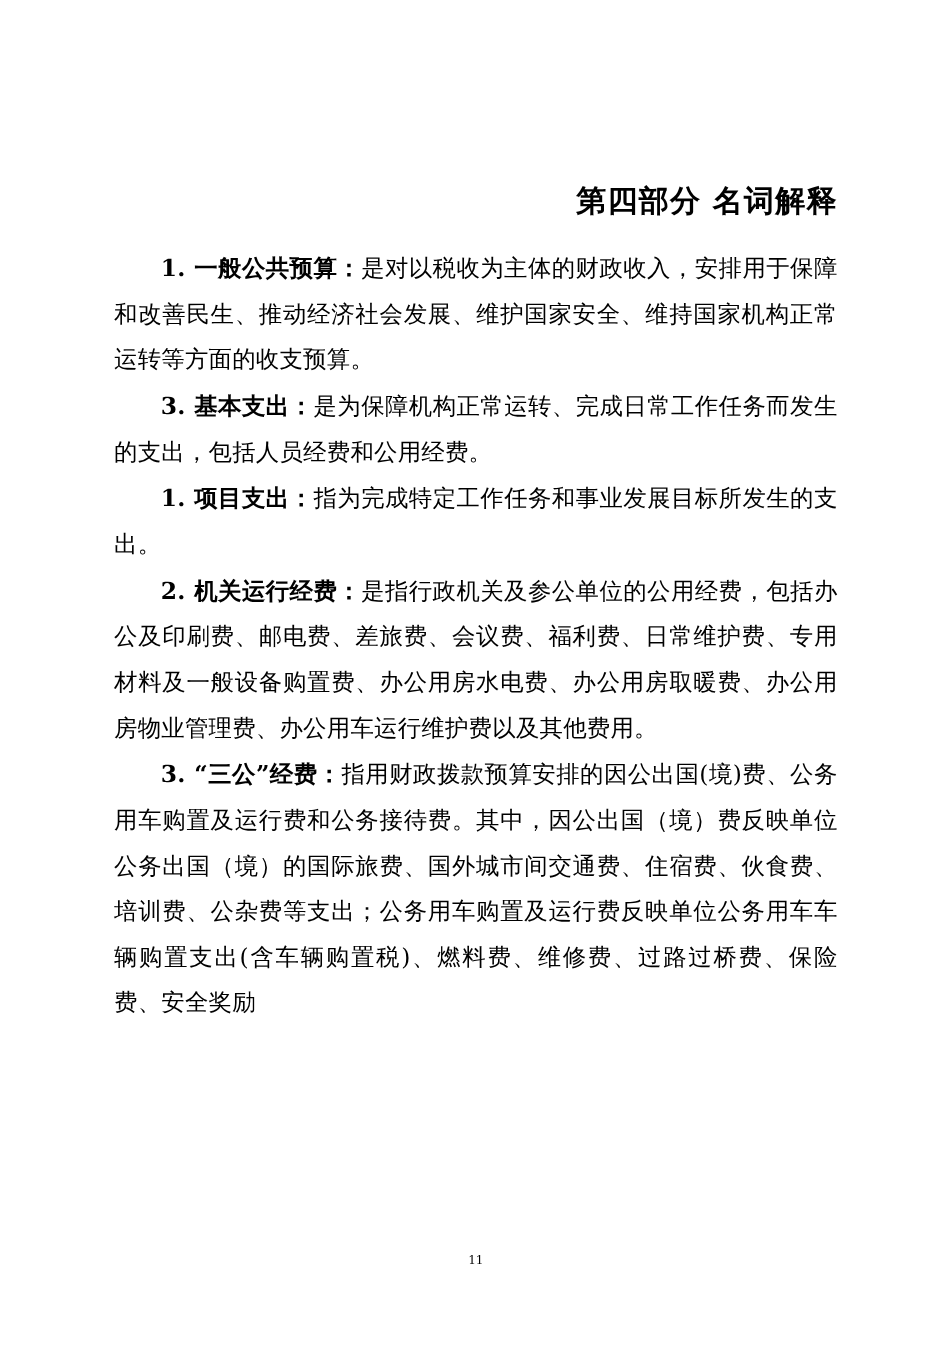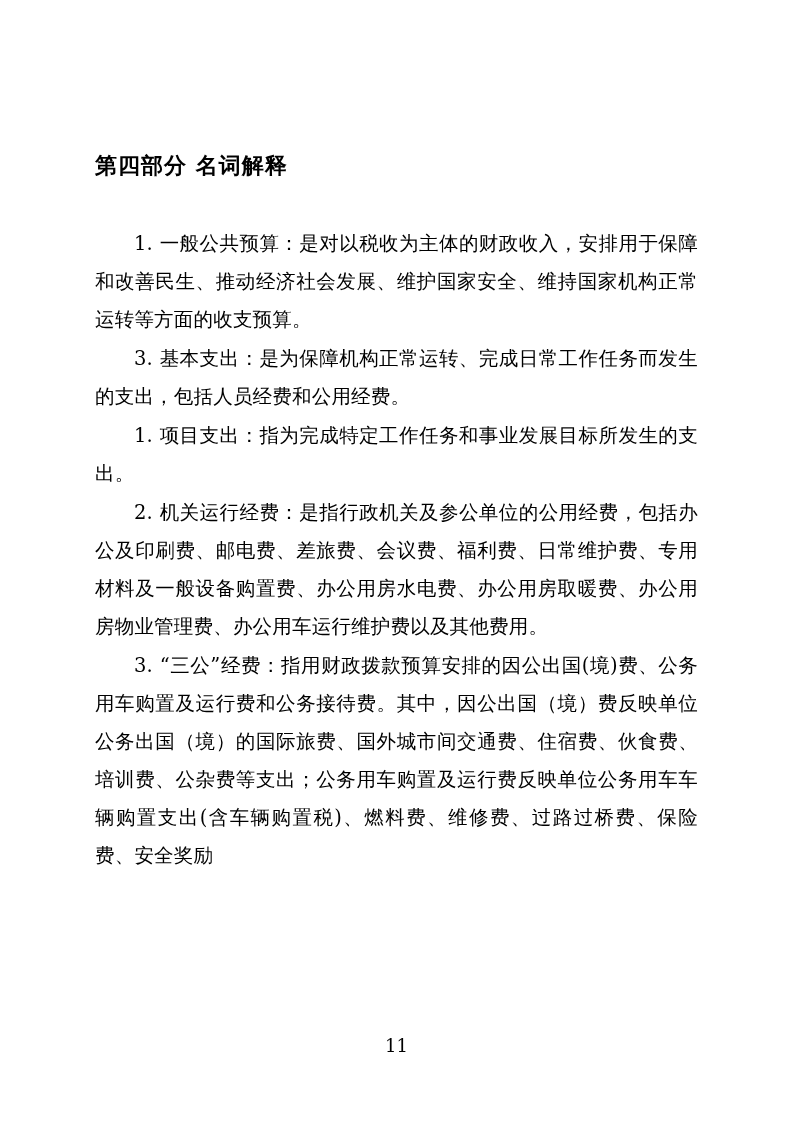--- a/index.html
+++ b/index.html
@@ -18,46 +18,46 @@
   .page {
     position: absolute;
     left: 0;
     top: 0;
     width: 793px;
     height: 1122px;
     box-sizing: border-box;
     padding: 150px 95px 60px 95px;
   }
   .doc-title {
-    text-align: left;
-    font-size: 22px;
+    text-align: right;
+    font-size: 25px;
     font-weight: bold;
     letter-spacing: 1px;
-    margin: 0 0 44px 0;
+    margin: 0 0 20px 0;
     line-height: 1.4;
   }
   .para {
     font-size: 19.5px;
     line-height: 38px;
     text-align: justify;
     text-justify: inter-ideograph;
     margin: 0 0 1px 0;
     text-indent: 39px;
     letter-spacing: 0.2px;
   }
   .term {
-    font-weight: normal;
+    font-weight: bold;
   }
   .page-number {
     position: absolute;
     left: 0;
     right: 0;
     bottom: 66px;
     text-align: center;
-    font-size: 18px;
+    font-size: 10px;
     font-family: "DejaVu Serif", "Liberation Serif", serif;
     margin-top: 27px;
   }
 </style>
 </head>
 <body>
 
 <div class="page">
 
   <h1 class="doc-title">第四部分  名词解释</h1>

